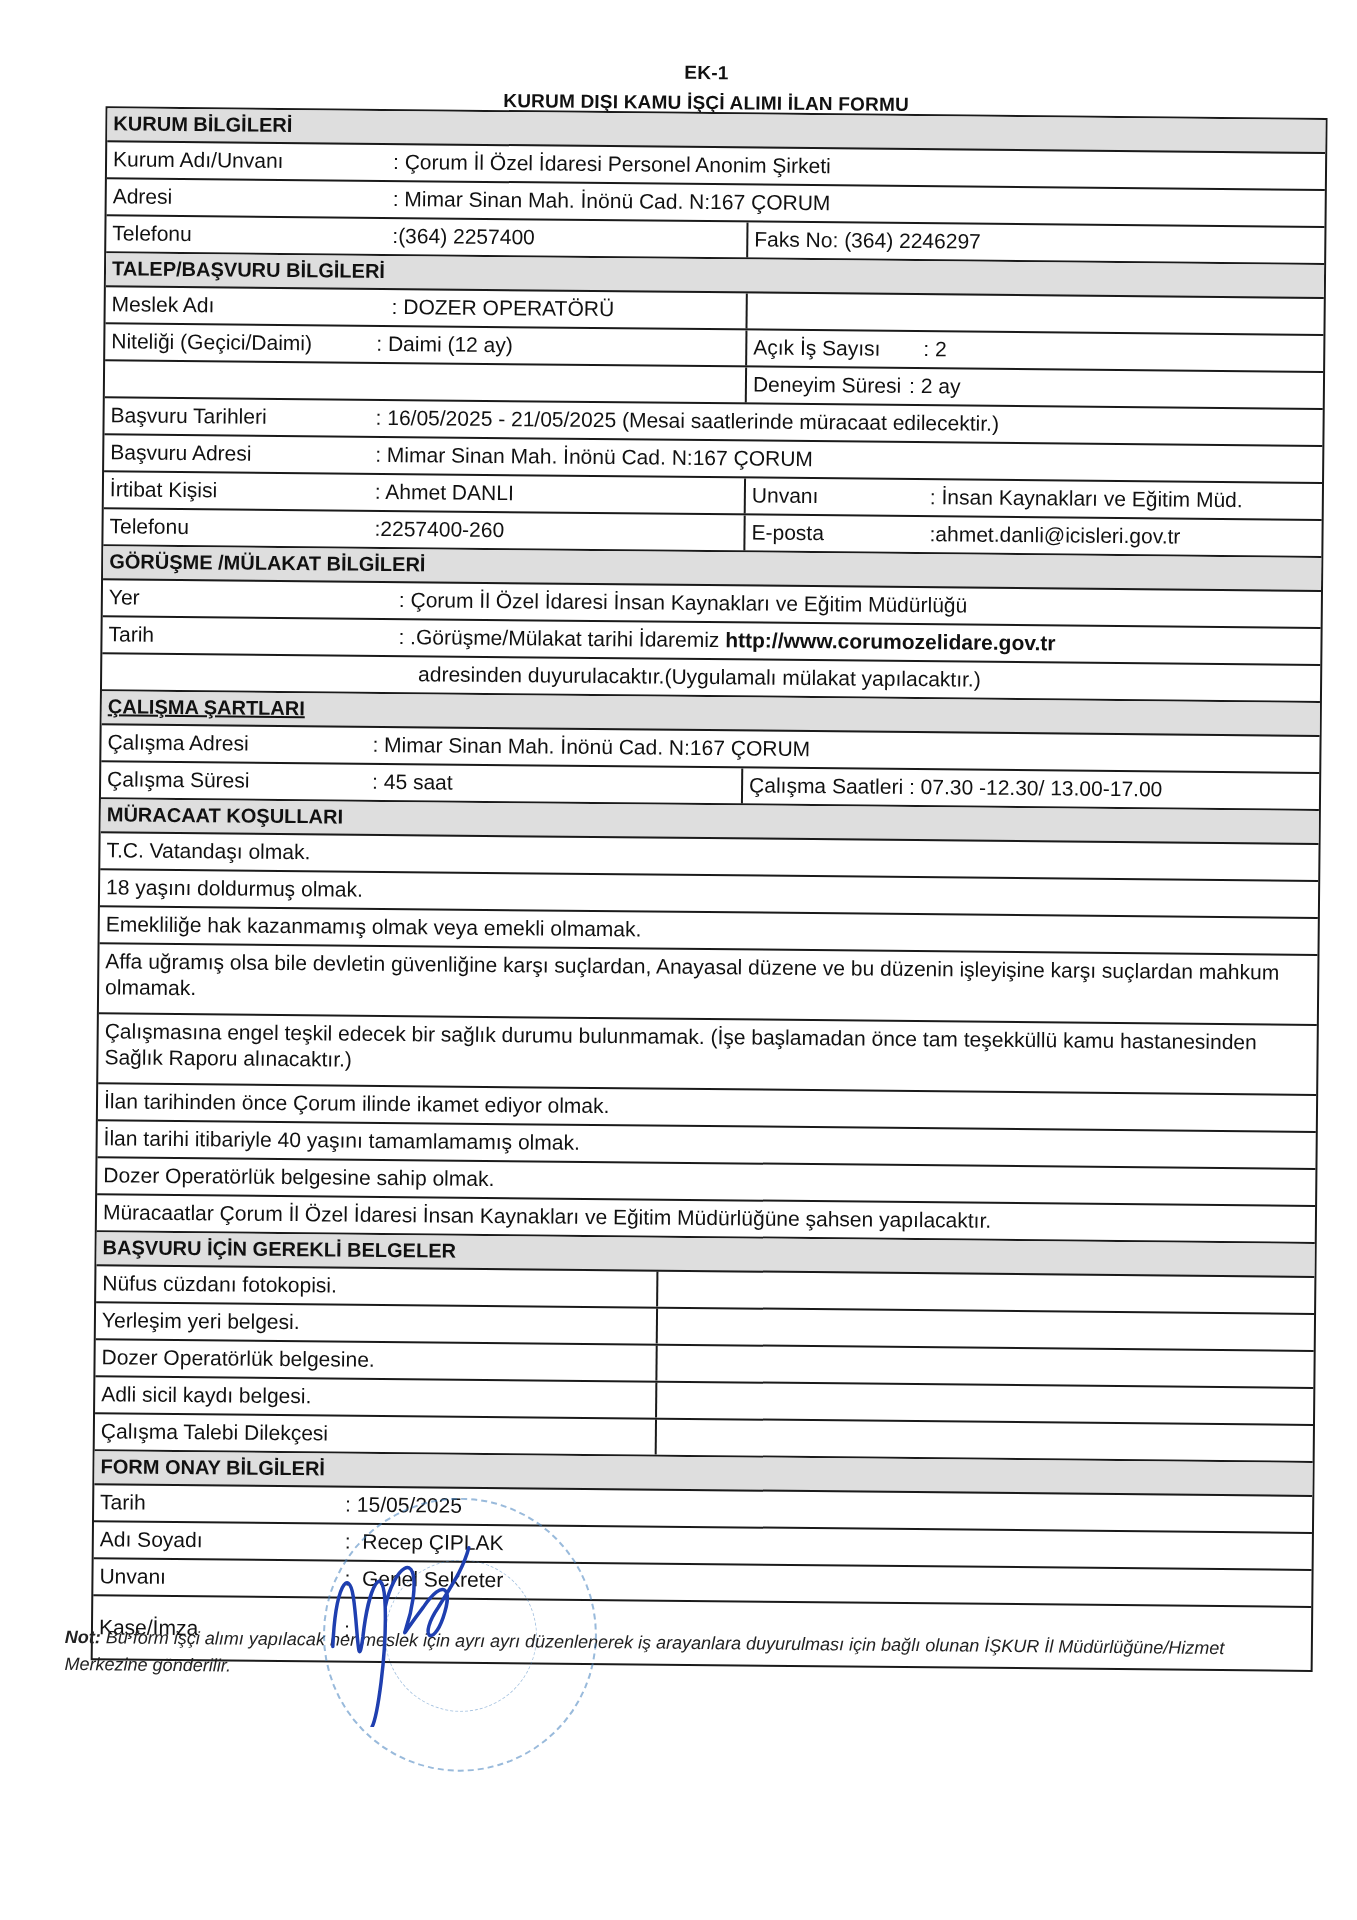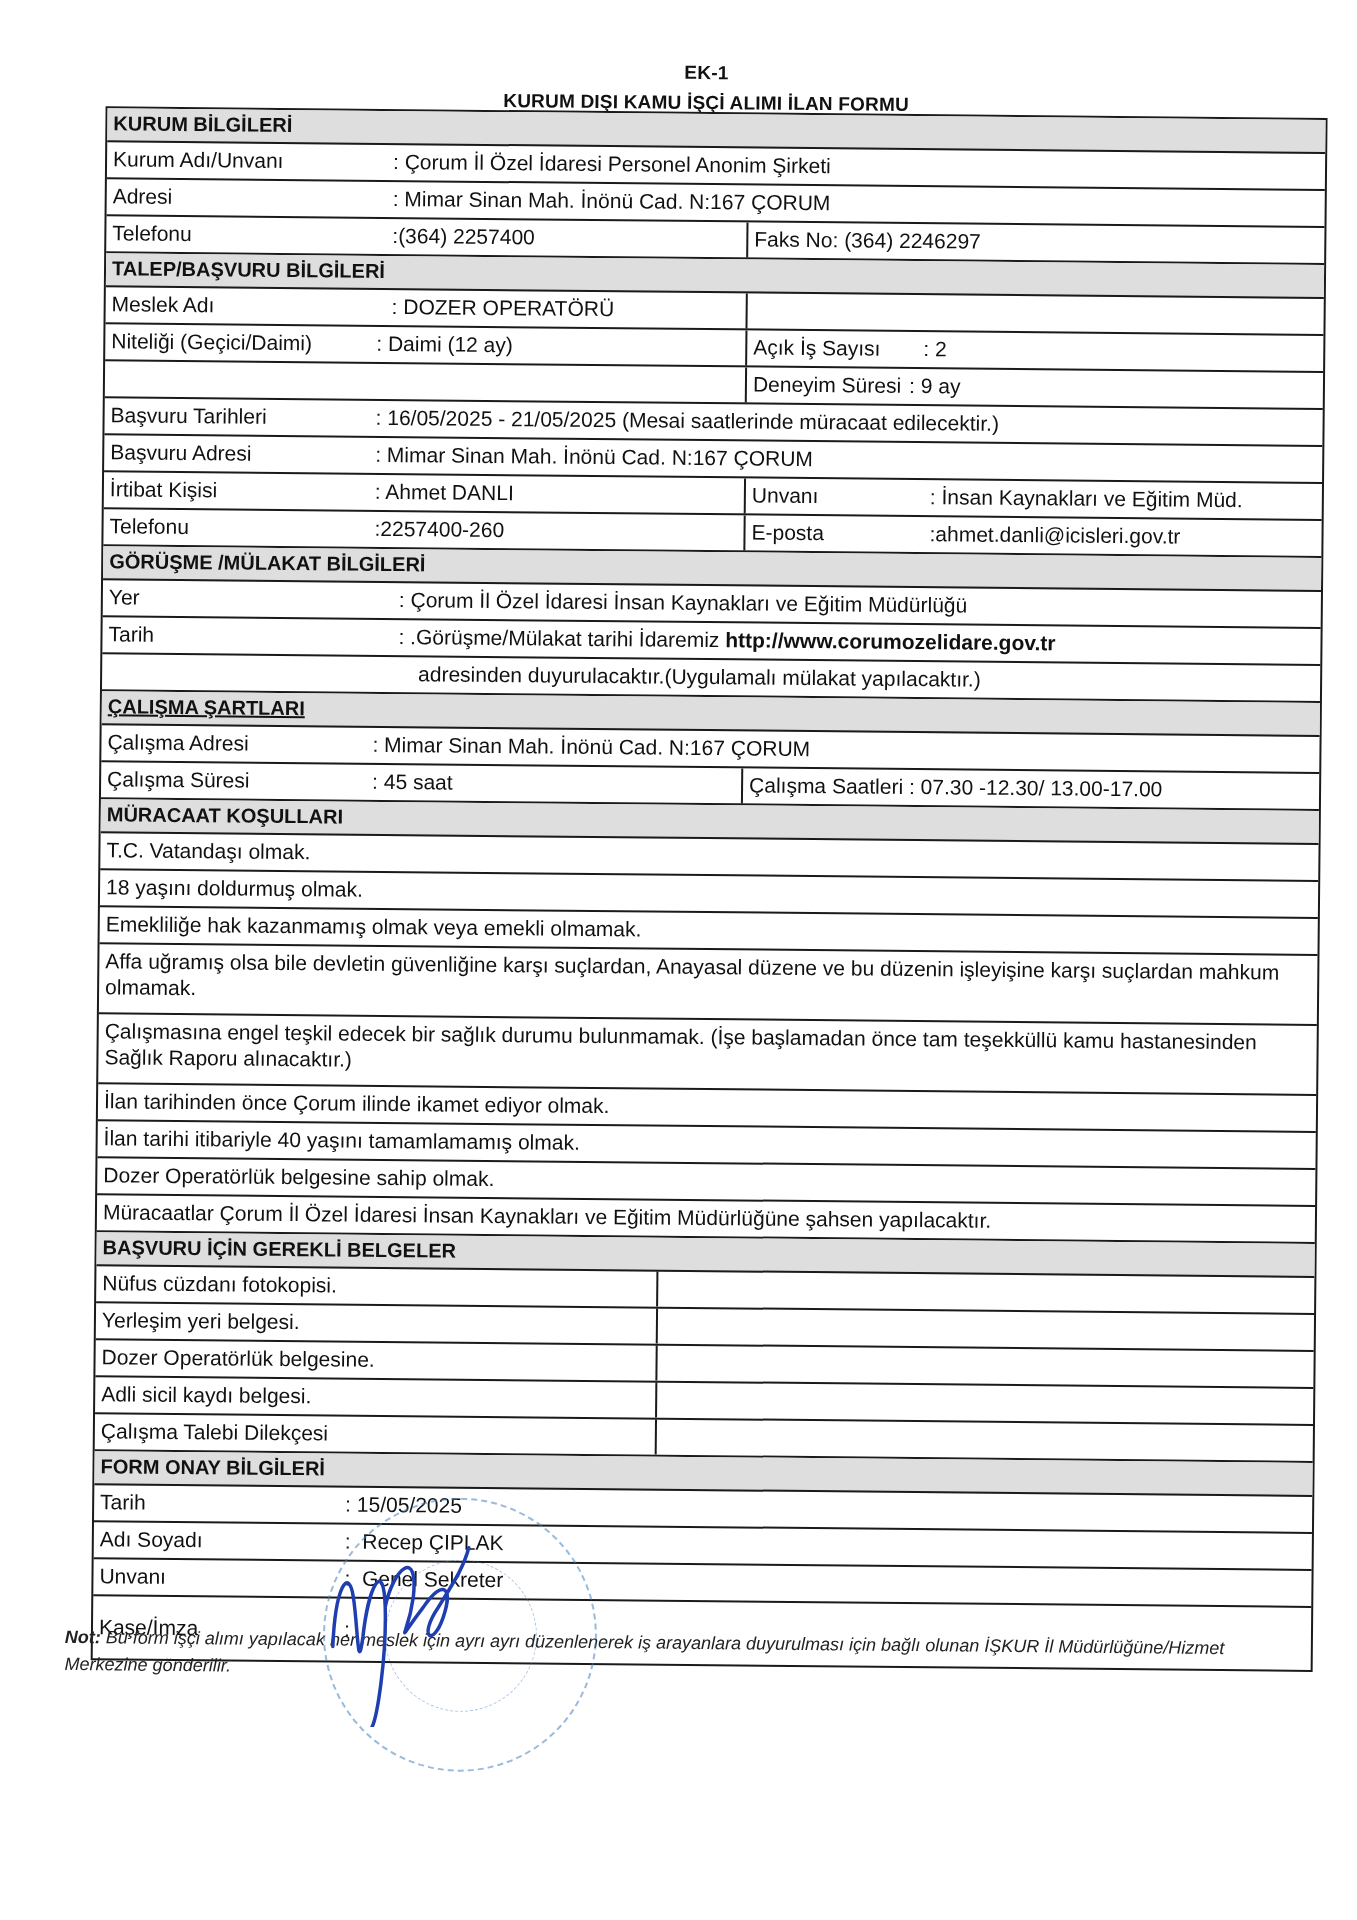--- a/index.html
+++ b/index.html
@@ -91,21 +91,21 @@
       <div class="cell" style="width:375px">: Daimi  (12 ay)</div>
       <div class="cell val split">
         <span style="width:170px;display:inline-block">Açık İş Sayısı</span>
         <span>: 2</span>
       </div>
     </div>
     <div class="row r36">
       <div class="cell" style="width:640px"></div>
       <div class="cell val split">
         <span style="margin-right:8px">Deneyim Süresi</span>
-        <span>: 9 ay</span>
+        <span>: 2 ay</span>
       </div>
     </div>
     <div class="row r36">
       <div class="cell" style="width:265px">Başvuru Tarihleri</div>
       <div class="cell val">: 16/05/2025 - 21/05/2025 (Mesai saatlerinde müracaat edilecektir.)</div>
     </div>
     <div class="row r36">
       <div class="cell" style="width:265px">Başvuru Adresi</div>
       <div class="cell val">: Mimar Sinan Mah. İnönü Cad. N:167 ÇORUM</div>
     </div>

